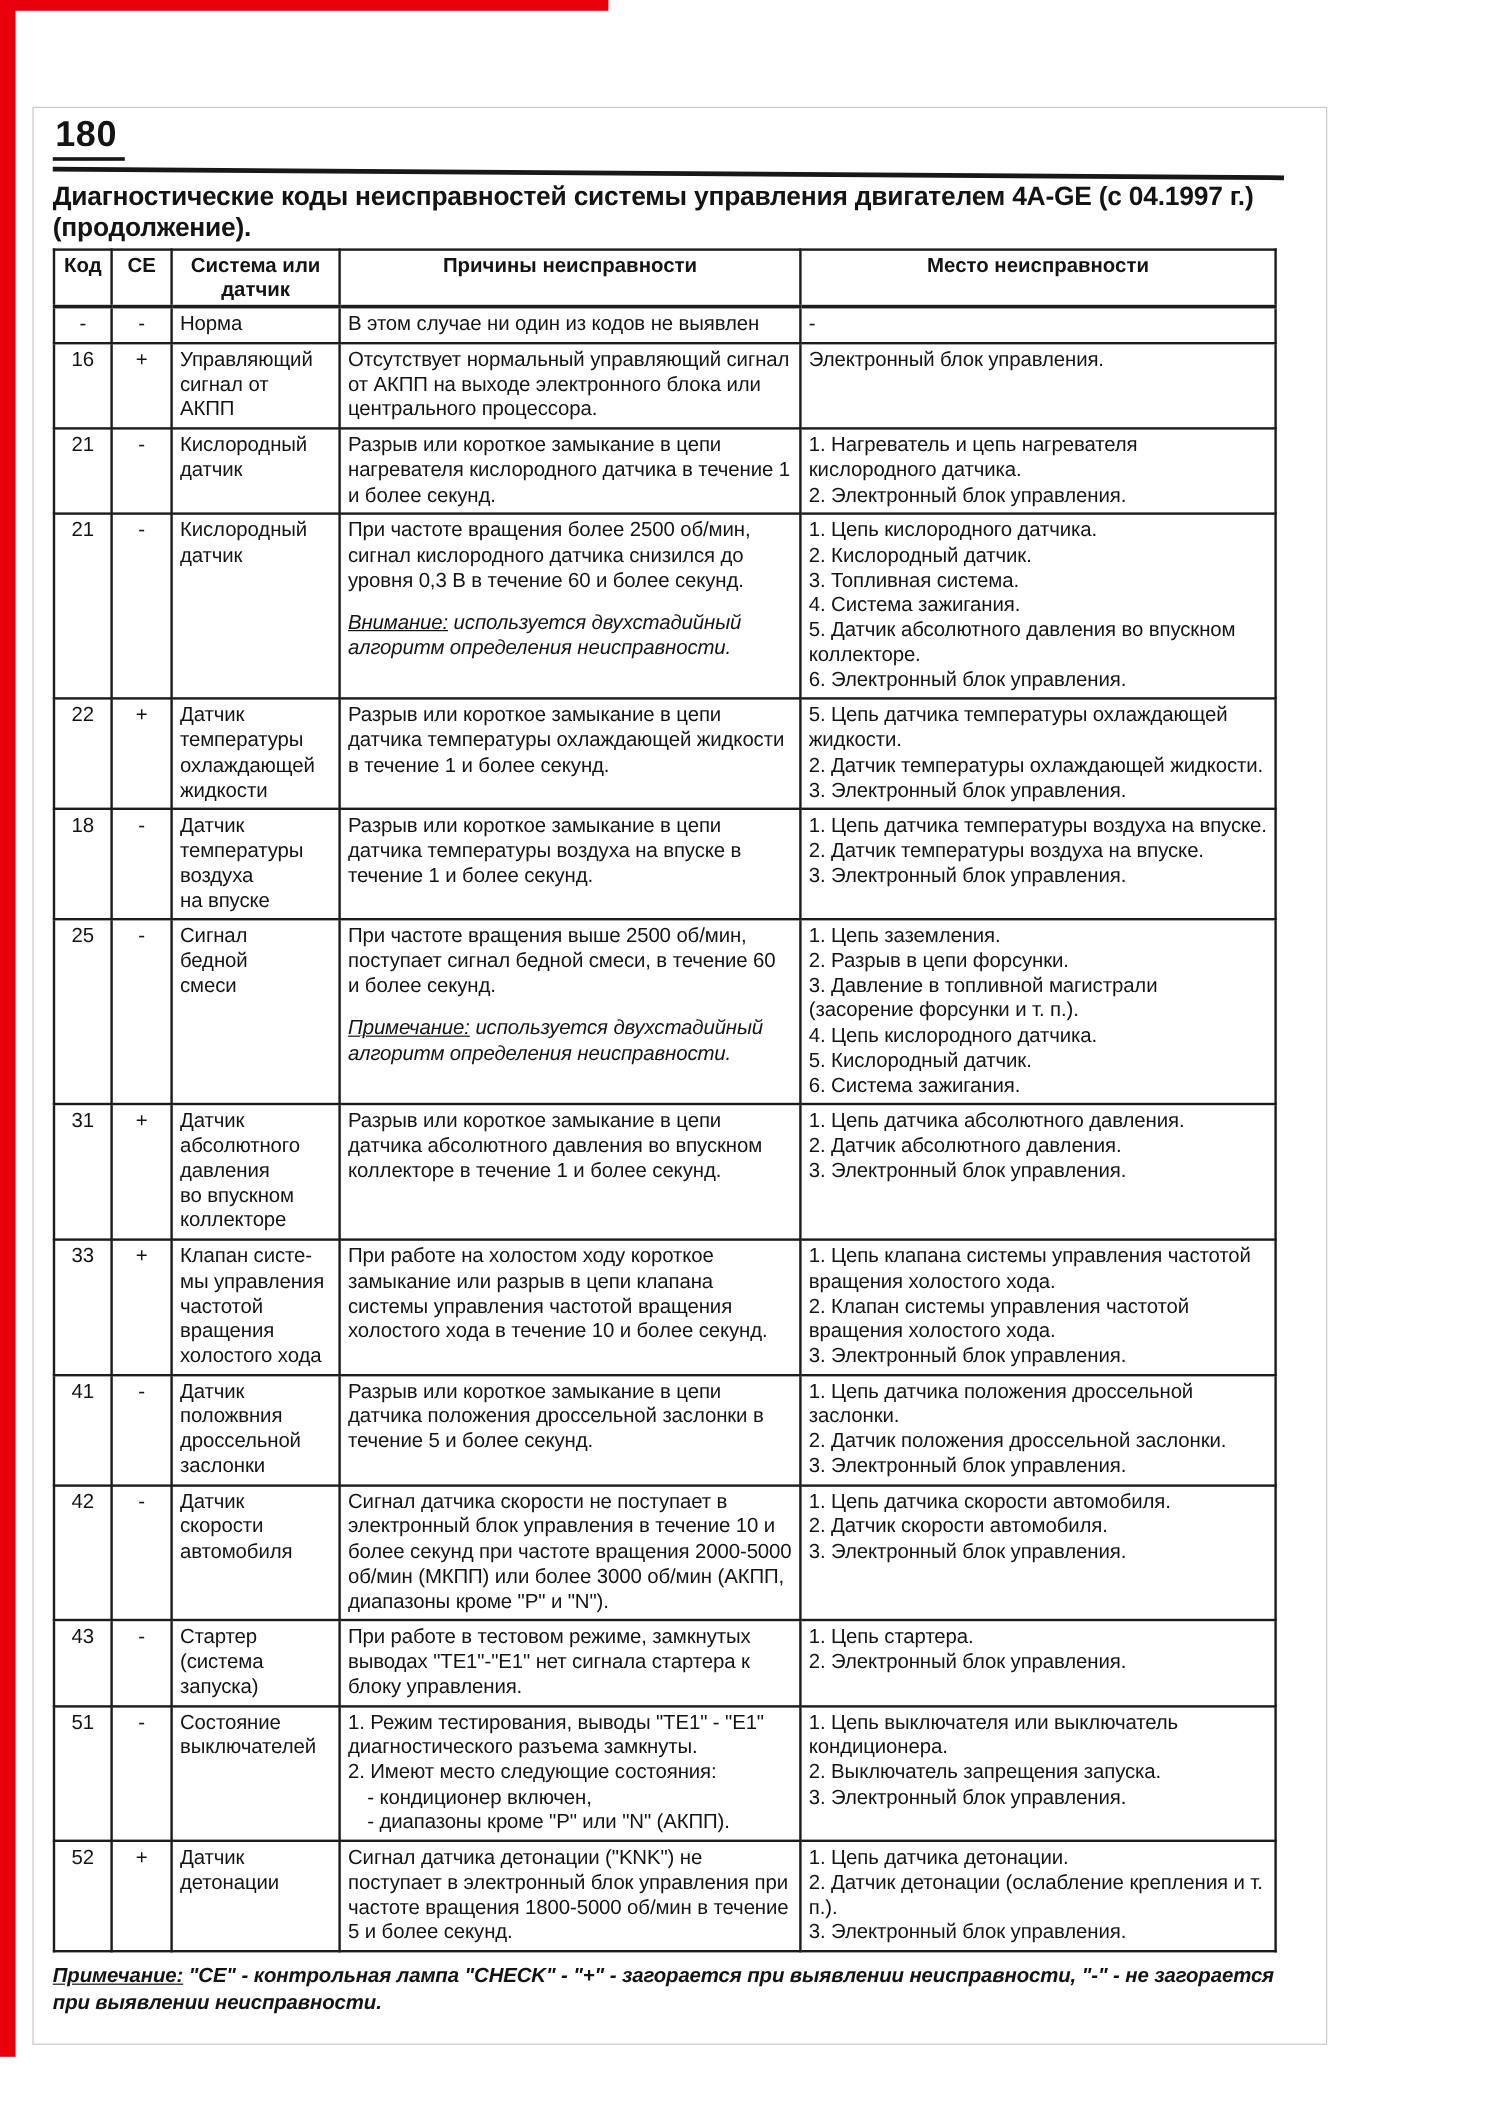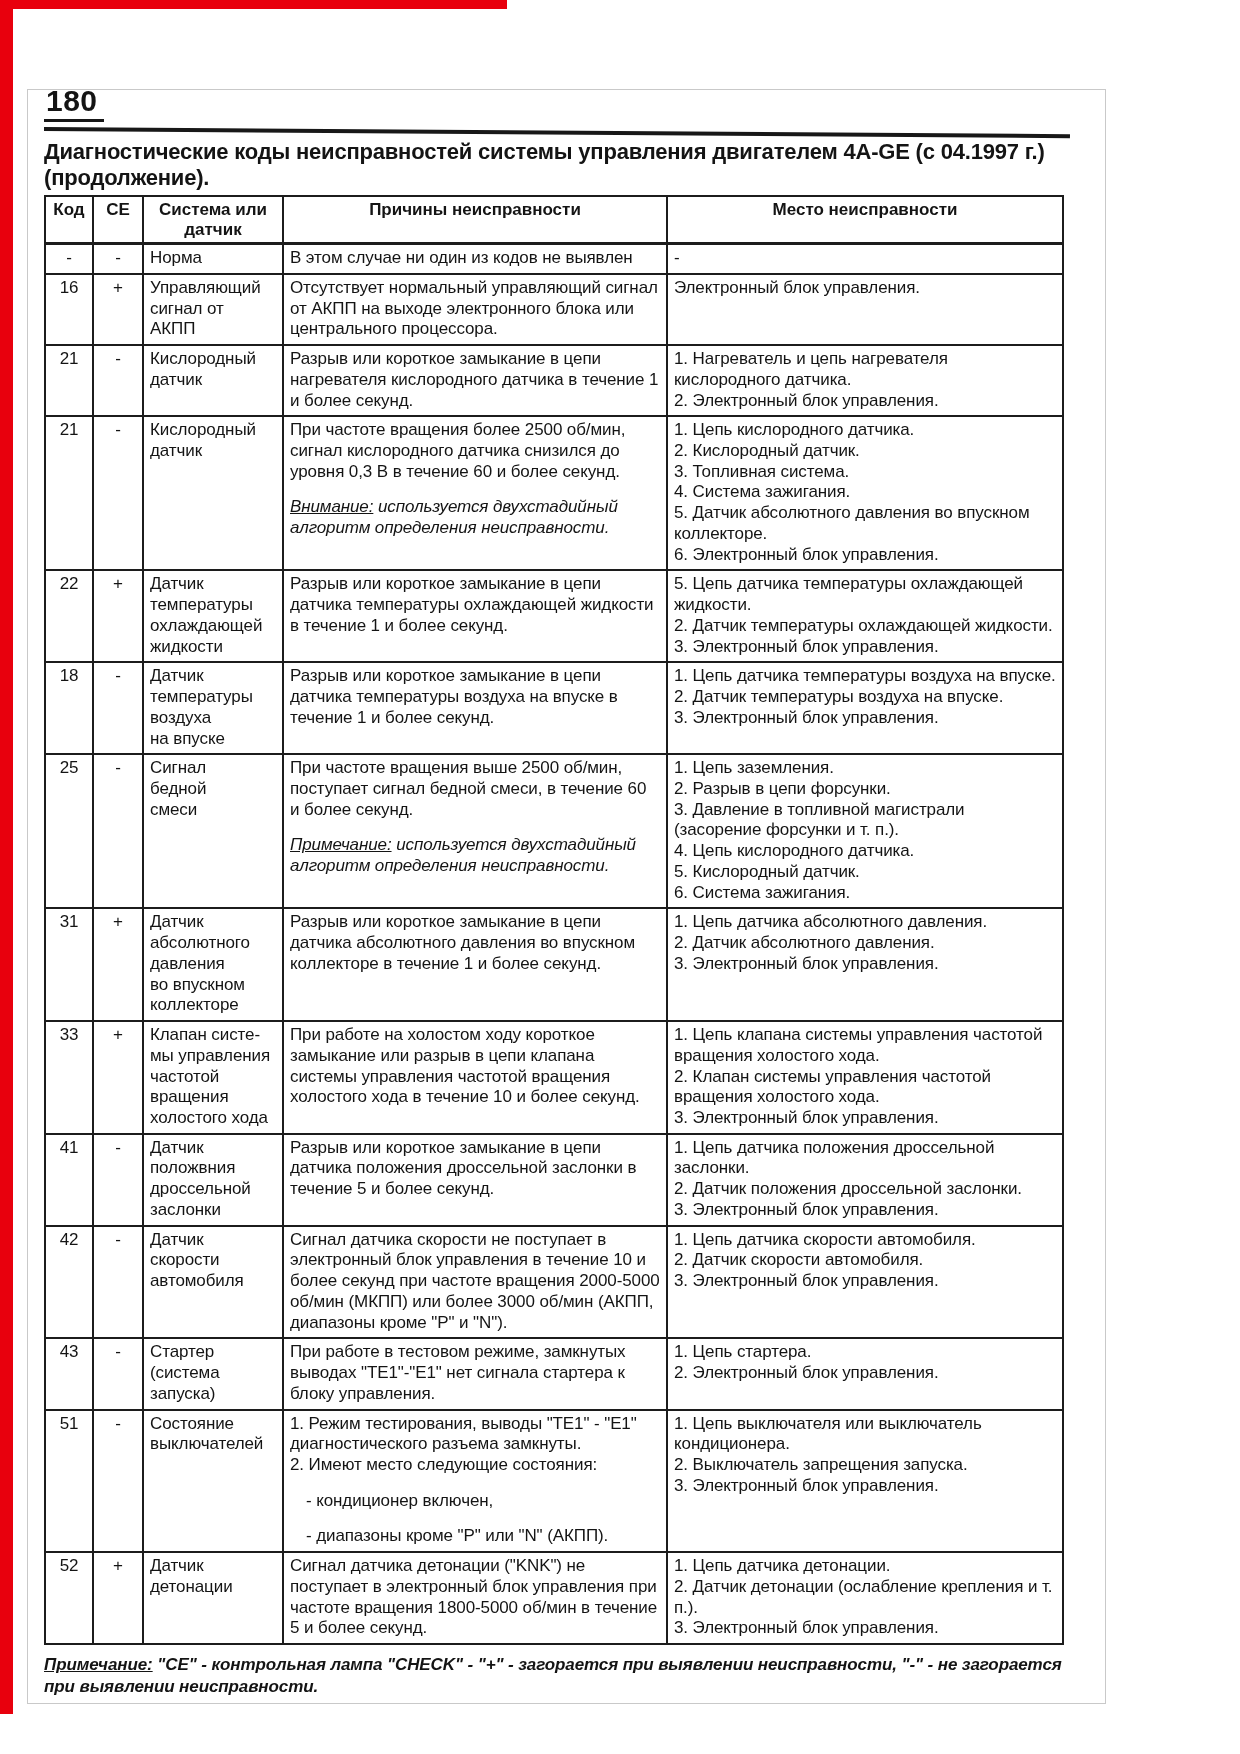--- a/index.html
+++ b/index.html
@@ -6,21 +6,21 @@
   body{
     width:1240px;height:1754px;position:relative;overflow:hidden;
     background:#ffffff;color:#141414;
     font-family:"Liberation Sans","DejaVu Sans",sans-serif;
     -webkit-font-smoothing:antialiased;
   }
   .red-bar-left{position:absolute;left:0;top:0;width:13px;height:1714px;background:#e8000d;}
   .red-bar-top{position:absolute;left:0;top:0;width:507px;height:9px;background:#e8000d;}
   .page-frame{position:absolute;left:27px;top:89px;width:1077px;height:1613px;border:1px solid #c9c9c9;}
 
-  .content{position:absolute;left:44px;top:84px;width:1026px;}
+  .content{position:absolute;left:44px;top:96px;width:1026px;}
 
   .header-line{display:flex;align-items:baseline;}
   .page-number{
     font-size:30px;font-weight:700;letter-spacing:0.5px;
     border-bottom:3px solid #161616;padding:0 6px 1px 2px;
   }
   .page-title{
     flex:1;text-align:center;font-size:27px;font-weight:700;letter-spacing:-0.3px;
     padding-right:60px;
   }
@@ -39,21 +39,21 @@
     font-size:17px;font-weight:700;padding:3px 2px;vertical-align:top;line-height:1.15;
   }
   table.dtc td{
     border:2px solid #1c1c1c;font-size:17px;line-height:1.22;
     padding:3px 6px 4px 6px;vertical-align:top;letter-spacing:-0.1px;
   }
   td.cell-code{text-align:center;vertical-align:middle;font-size:18px;padding-left:2px;padding-right:2px;}
   td.cell-ce{text-align:center;font-size:17px;font-weight:400;padding-left:2px;padding-right:2px;}
   td.cell-system{white-space:pre-line;}
   .line{margin:0;}
-  .line.dash{padding-left:16px;margin-top:15px;}
+  .line.dash{padding-left:16px;}
   .note{font-style:italic;margin-top:15px;}
   .note-label{text-decoration:underline;}
 
   .footer-note{
     margin-top:9px;font-size:17px;font-weight:700;font-style:italic;letter-spacing:-0.1px;line-height:1.3;
   }
   .footer-note .note-label{text-decoration:underline;}
 </style>
 </head>
 <body>

